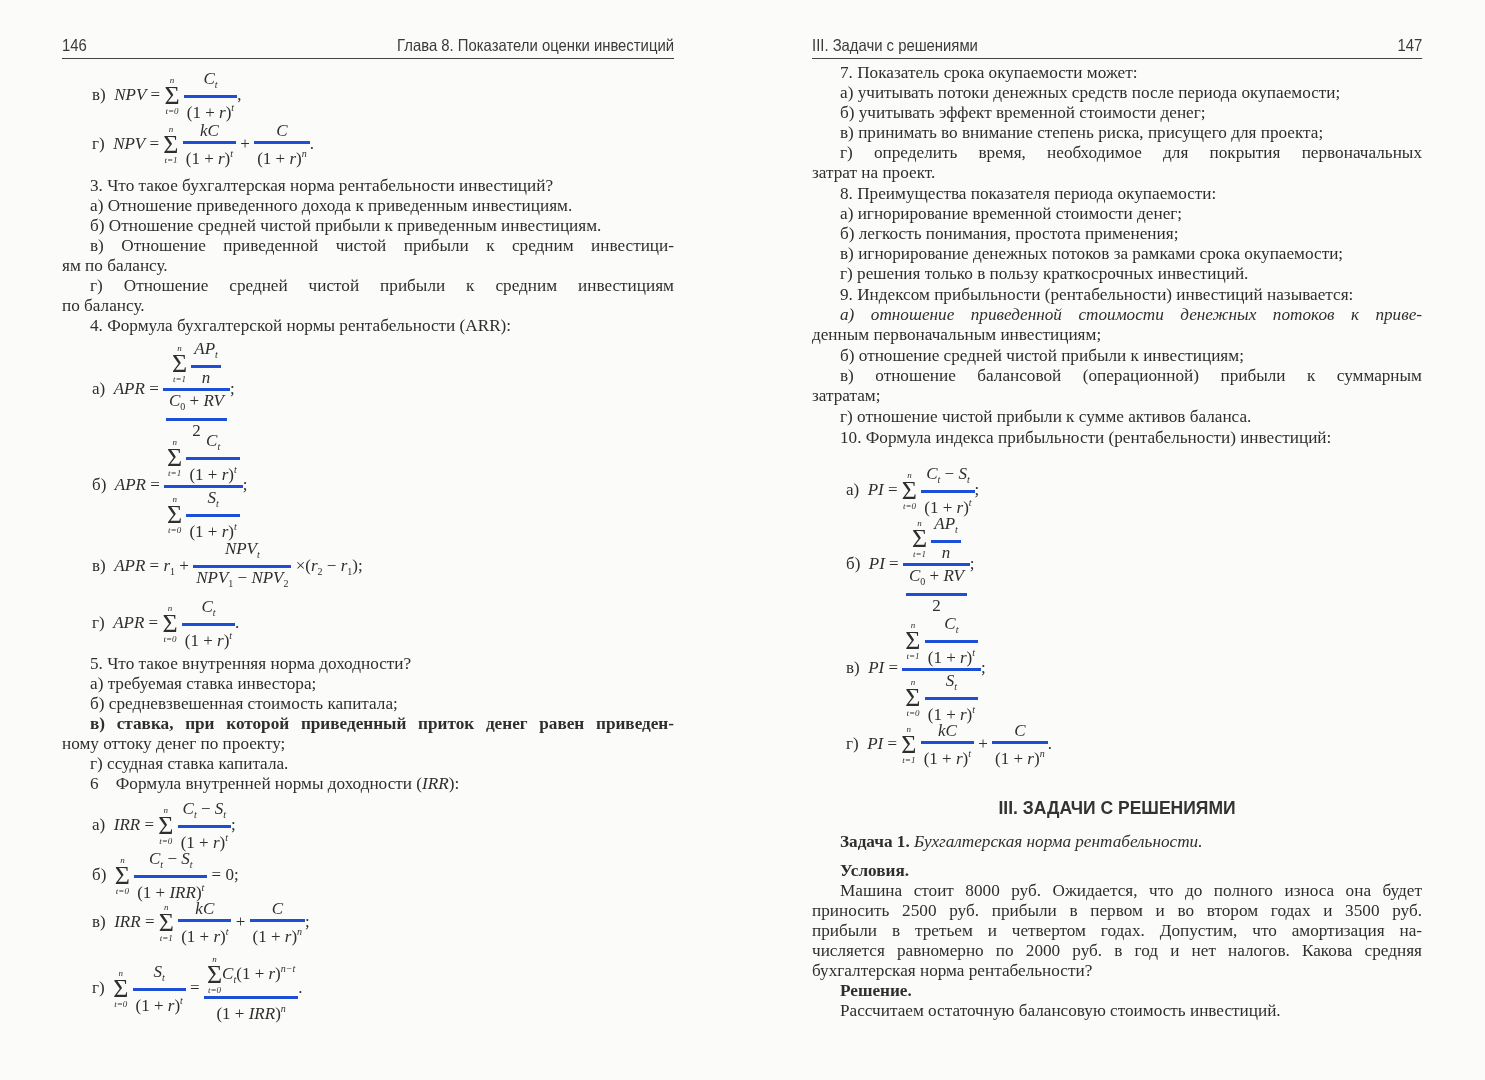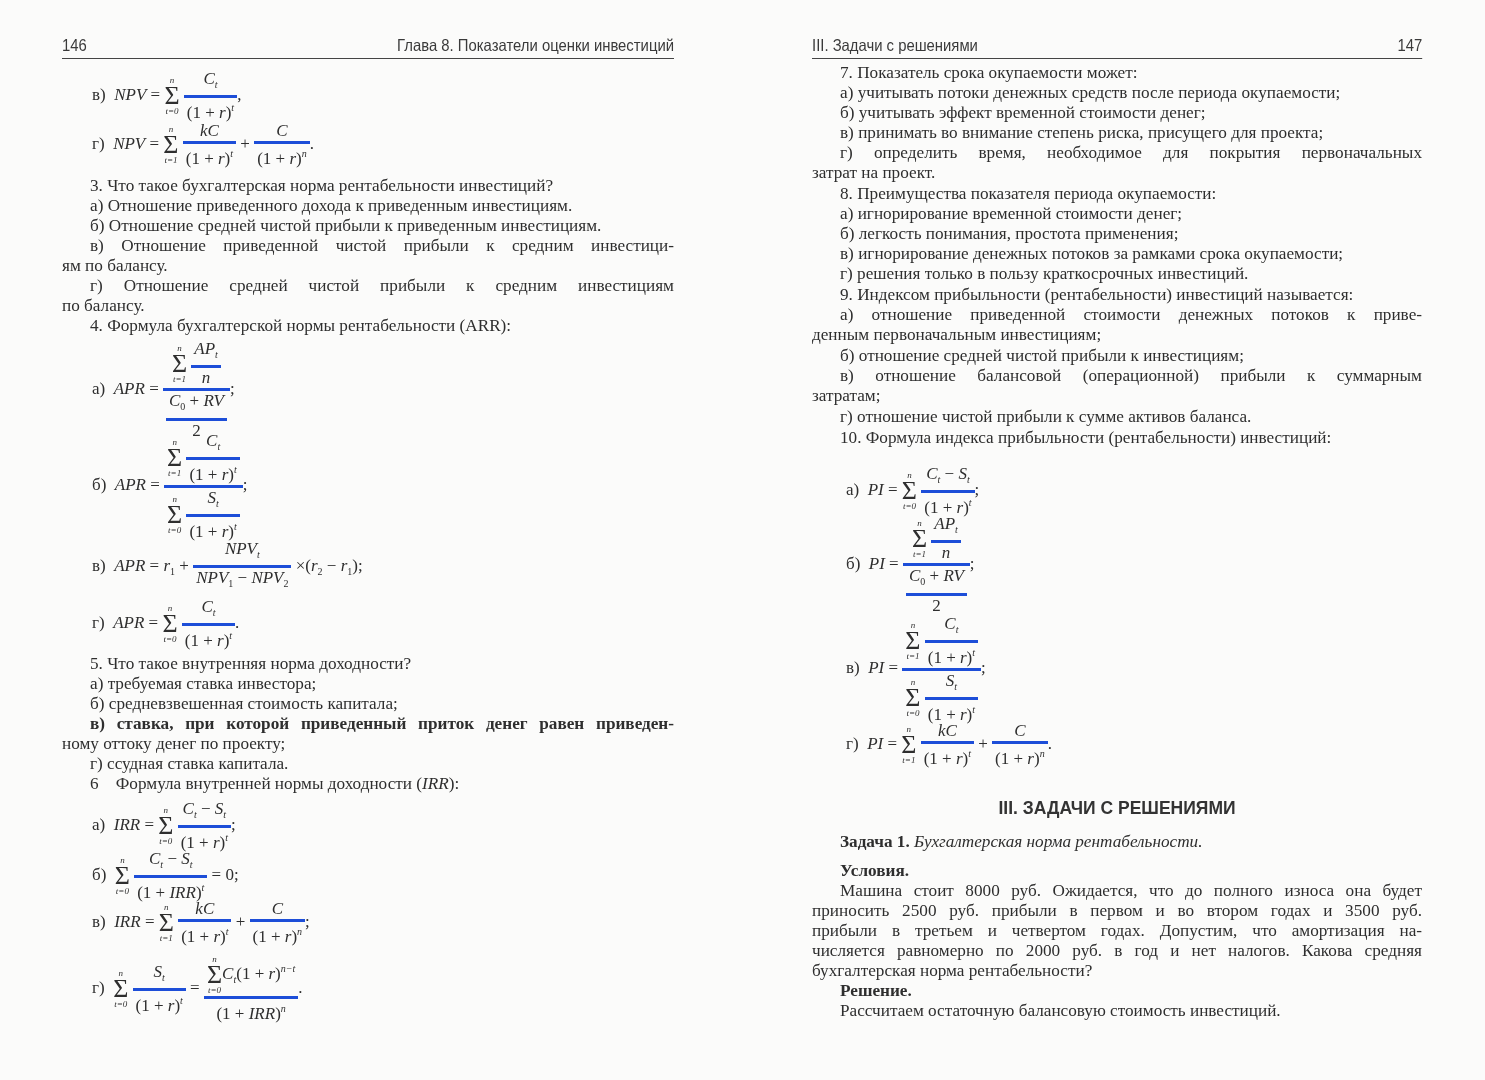--- a/index.html
+++ b/index.html
@@ -155,21 +155,21 @@
   <div class="p ind just" style="top:143px;">г) определить время, необходимое для покрытия первоначальных</div>
   <div class="p" style="top:163px;">затрат на проект.</div>
 
   <div class="p ind" style="top:184px;">8. Преимущества показателя периода окупаемости:</div>
   <div class="p ind" style="top:204px;">а) игнорирование временной стоимости денег;</div>
   <div class="p ind" style="top:224px;">б) легкость понимания, простота применения;</div>
   <div class="p ind" style="top:244px;">в) игнорирование денежных потоков за рамками срока окупаемости;</div>
   <div class="p ind" style="top:264px;">г) решения только в пользу краткосрочных инвестиций.</div>
 
   <div class="p ind" style="top:285px;">9. Индексом прибыльности (рентабельности) инвестиций называется:</div>
-  <div class="p ind just" style="top:305px;">а) отношение приведенной стоимости денежных потоков к приве-</div>
+  <div class="p ind just" style="top:305px;font-style:italic;">а) отношение приведенной стоимости денежных потоков к приве-</div>
   <div class="p" style="top:325px;">денным первоначальным инвестициям;</div>
   <div class="p ind" style="top:346px;">б) отношение средней чистой прибыли к инвестициям;</div>
   <div class="p ind just" style="top:366px;">в) отношение балансовой (операционной) прибыли к суммарным</div>
   <div class="p" style="top:386px;">затратам;</div>
   <div class="p ind" style="top:407px;">г) отношение чистой прибыли к сумме активов баланса.</div>
   <div class="p ind" style="top:428px;">10. Формула индекса прибыльности (рентабельности) инвестиций:</div>
 
   <div class="f" style="left:34px;top:465px;">
     <span>а)</span>
     &nbsp;<i>PI</i> =

